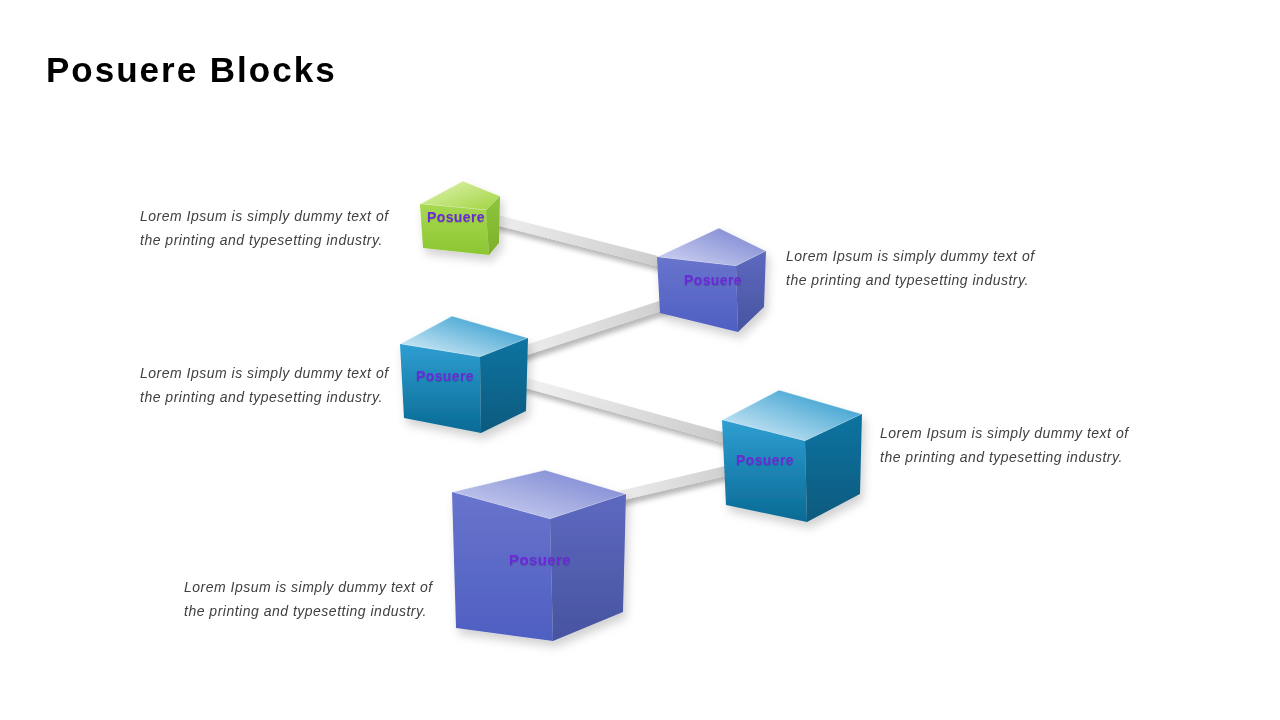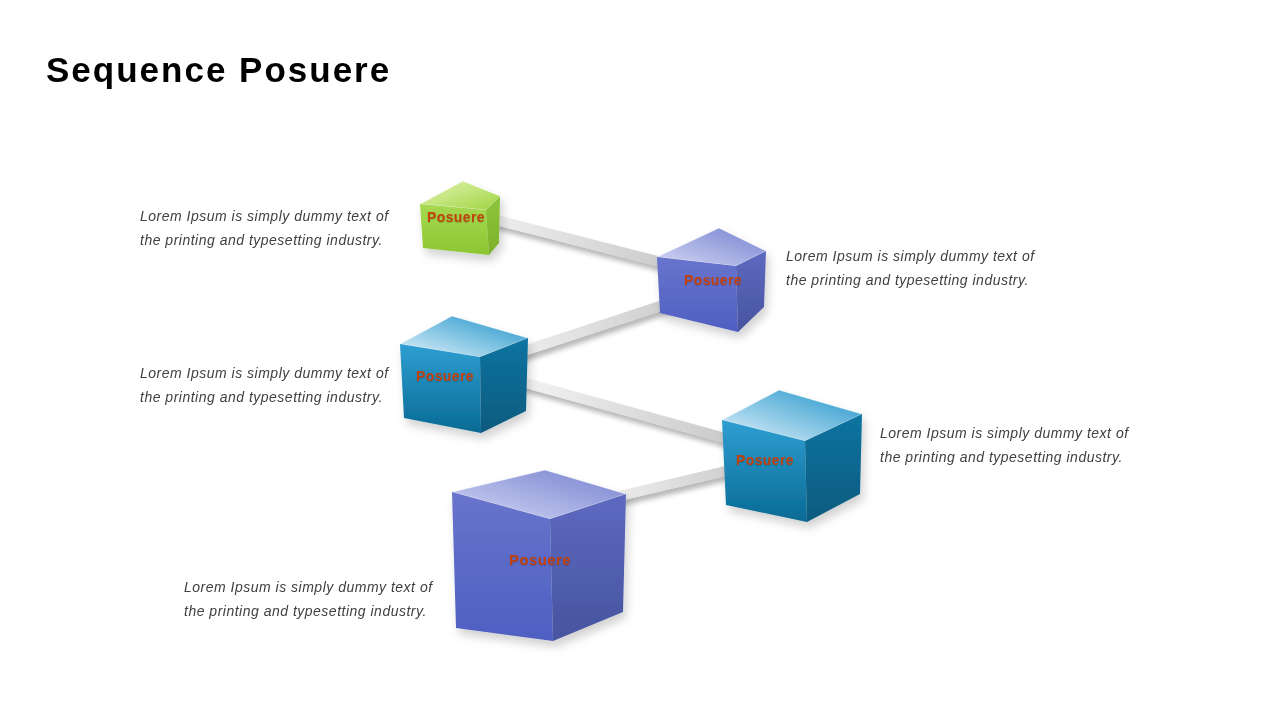--- a/index.html
+++ b/index.html
@@ -20,21 +20,21 @@
     letter-spacing:2px;
   }
   .diagram{
     position:absolute;
     left:0;top:0;
     width:1280px;height:720px;
   }
   .cube-label{
     position:absolute;
     transform:translate(-50%,-50%);
-    color:#c2410c;
+    color:#6d28d9;
     font-weight:bold;
     font-size:14px;
     letter-spacing:.4px;
     text-shadow:0 1px 1px rgba(0,0,0,0.18);
     white-space:nowrap;
   }
   .cube-label.big{font-size:15px;}
   .caption{
     position:absolute;
     color:#404040;
@@ -43,21 +43,21 @@
     letter-spacing:.5px;
     white-space:nowrap;
     font-style:italic;
   }
 </style>
 </head>
 <body>
 
 <div class="slide">
 
-  <h1 class="title">Sequence Posuere</h1>
+  <h1 class="title">Posuere Blocks</h1>
 
   <svg class="diagram" viewBox="0 0 1280 720" xmlns="http://www.w3.org/2000/svg">
     <defs>
       <filter id="cubeShadow" x="-25%" y="-25%" width="150%" height="160%">
         <feDropShadow dx="3" dy="6" stdDeviation="5" flood-color="#000000" flood-opacity="0.18"></feDropShadow>
       </filter>
       <filter id="ribbonShadow" x="-25%" y="-60%" width="150%" height="260%">
         <feDropShadow dx="2" dy="5" stdDeviation="2.5" flood-color="#000000" flood-opacity="0.28"></feDropShadow>
       </filter>
 

